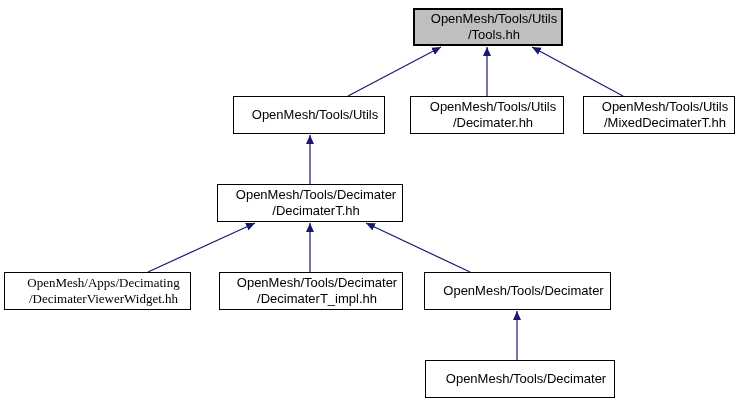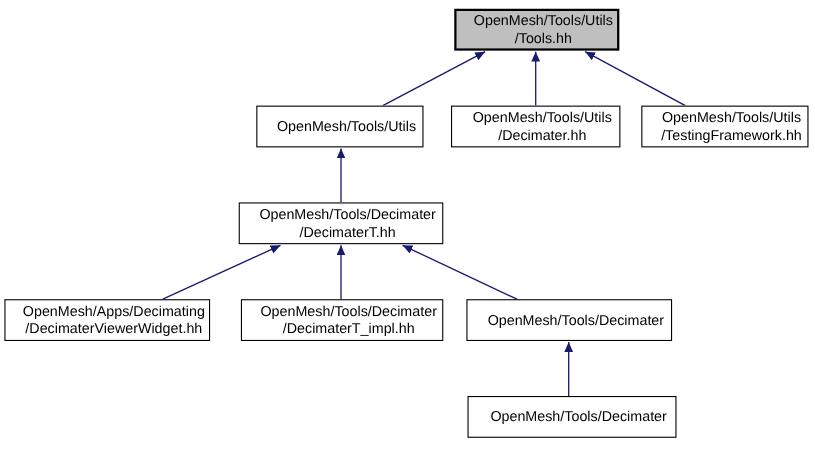--- a/index.html
+++ b/index.html
@@ -76,27 +76,27 @@
       </div>
       <div class="node" style="left: 233px; top: 96px; width: 152px; height: 38px;">
         <span>OpenMesh/Tools/Utils</span>
       </div>
       <div class="node" style="left: 410px; top: 96px; width: 154px; height: 38px;">
         <span>OpenMesh/Tools/Utils</span>
         <span>/Decimater.hh</span>
       </div>
       <div class="node" style="left: 583px; top: 96px; width: 152px; height: 38px;">
         <span>OpenMesh/Tools/Utils</span>
-        <span>/TestingFramework.hh</span>
+        <span>/MixedDecimaterT.hh</span>
       </div>
       <div class="node" style="left: 217px; top: 184px; width: 186px; height: 38px;">
         <span>OpenMesh/Tools/Decimater</span>
         <span>/DecimaterT.hh</span>
       </div>
-      <div class="node" style="left: 4px; top: 272px; width: 187px; height: 38px;">
+      <div class="node" style="left: 4px; top: 272px; width: 187px; height: 38px; font-family: Liberation Serif, serif;">
         <span>OpenMesh/Apps/Decimating</span>
         <span>/DecimaterViewerWidget.hh</span>
       </div>
       <div class="node" style="left: 219px; top: 272px; width: 184px; height: 38px;">
         <span>OpenMesh/Tools/Decimater</span>
         <span>/DecimaterT_impl.hh</span>
       </div>
       <div class="node" style="left: 424px; top: 272px; width: 187px; height: 38px;">
         <span>OpenMesh/Tools/Decimater</span>
       </div>

